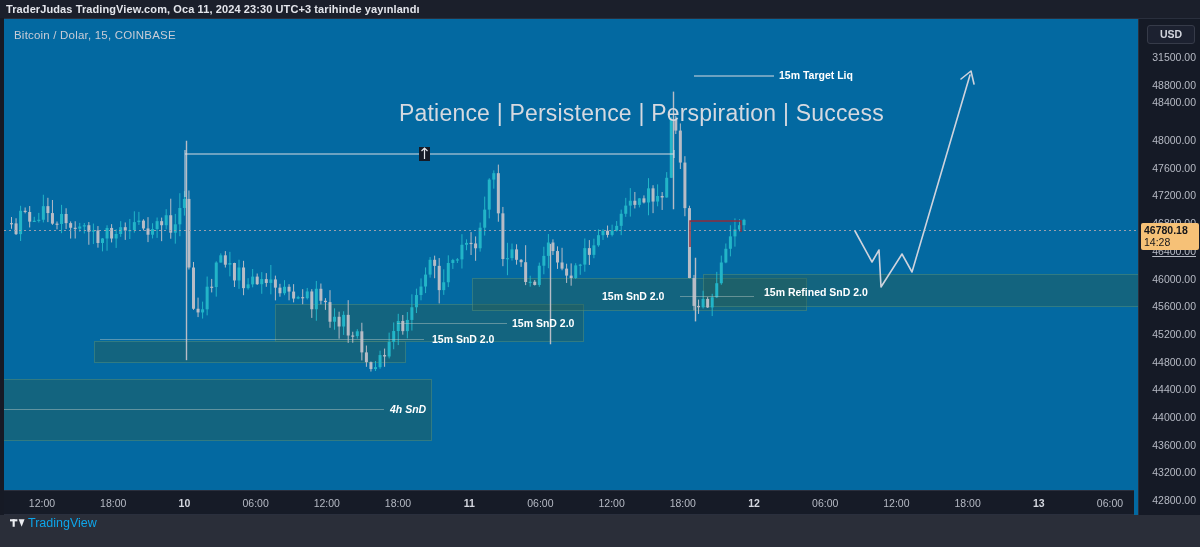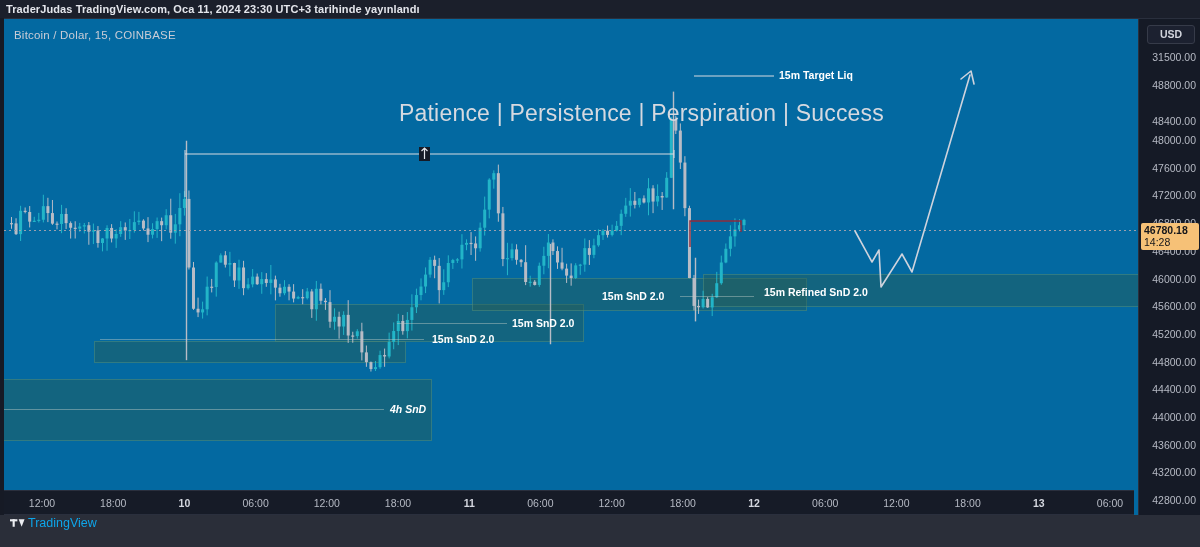--- a/index.html
+++ b/index.html
@@ -494,26 +494,26 @@
 
     <div id="target-label" style="left:775px; top:50px;">15m Target Liq</div>
 
   </div>
 
   <div id="price-scale">
     <div id="currency-badge">USD</div>
     <div id="price-ticks">
         <div class="price-tick" style="top: 38px;">31500.00</div>
         <div class="price-tick" style="top: 65.6875px;">48800.00</div>
-        <div class="price-tick" style="top: 102px; margin-left: 36px;">48400.00</div>
+        <div class="price-tick" style="top: 83px; margin-left: 36px;">48400.00</div>
         <div class="price-tick" style="top: 121.062px;">48000.00</div>
         <div class="price-tick" style="top: 148.75px;">47600.00</div>
         <div class="price-tick" style="top: 176.438px;">47200.00</div>
         <div class="price-tick" style="top: 204.125px;">46800.00</div>
-        <div class="price-tick" style="top: 231.812px;">46400.00</div>
+        <div class="price-tick" style="top: 231.812px; text-decoration: underline;">46400.00</div>
         <div class="price-tick" style="top: 259.5px;">46000.00</div>
         <div class="price-tick" style="top: 287.188px;">45600.00</div>
         <div class="price-tick" style="top: 314.875px;">45200.00</div>
         <div class="price-tick" style="top: 342.562px;">44800.00</div>
         <div class="price-tick" style="top: 370.25px;">44400.00</div>
         <div class="price-tick" style="top: 397.938px;">44000.00</div>
         <div class="price-tick" style="top: 425.625px;">43600.00</div>
         <div class="price-tick" style="top: 453.312px;">43200.00</div>
         <div class="price-tick" style="top: 481px;">42800.00</div>
       </div>

